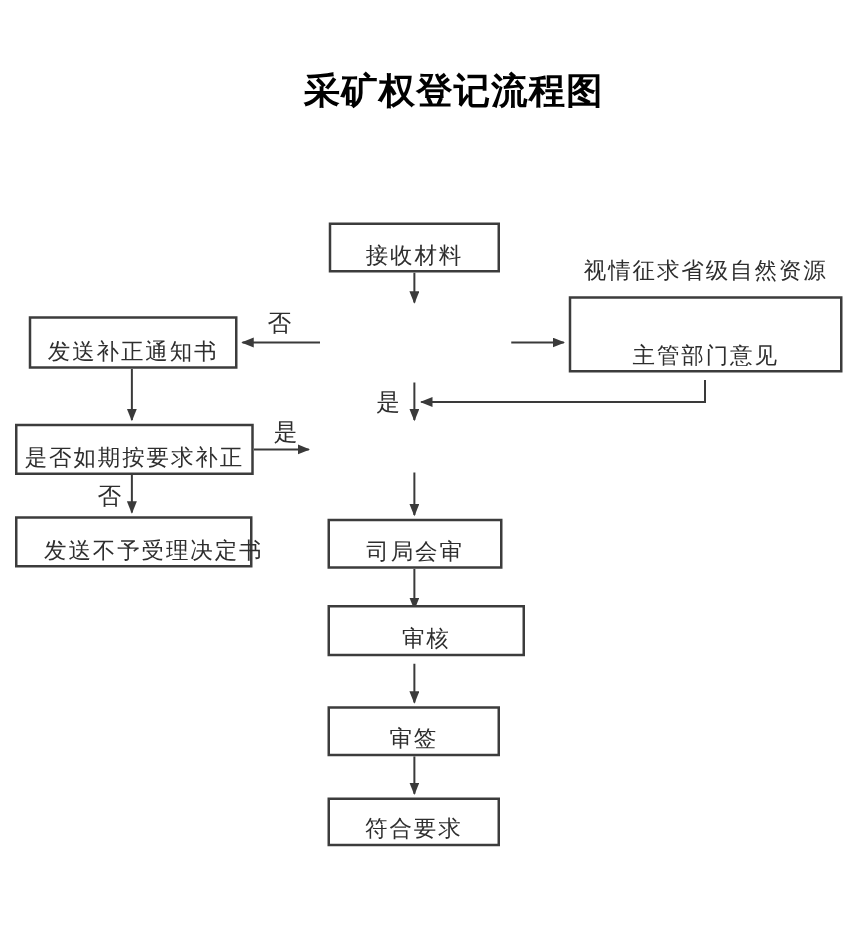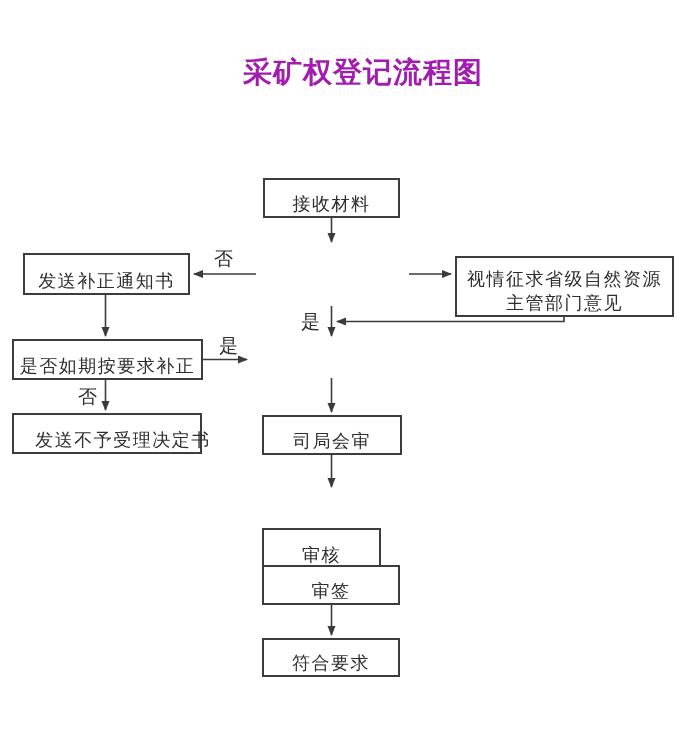--- a/index.html
+++ b/index.html
@@ -17,21 +17,21 @@
     color:var(--text);
   }
   #title{
     position:absolute;
     left:243px;top:53px;
     font-family:"Liberation Sans","DejaVu Sans",sans-serif;
     font-weight:700;
     font-size:29px;
     letter-spacing:1px;
     white-space:nowrap;
-    color:#a21caf;
+    color:#000000;
   }
   .node{
     position:absolute;
     box-sizing:border-box;
     background:#fff;
     border:2px solid var(--border);
     display:flex;
     flex-direction:column;
     align-items:center;
     justify-content:flex-end;
@@ -52,27 +52,27 @@
     pointer-events:none;
   }
   #svg-edges line,#svg-edges polyline{
     stroke:var(--line);
     stroke-width:1.6;
     fill:none;
   }
   
   #n-receive {left:263px;top:178px;width:137px;height:40px;}
   #n-check   {left:256px;top:245px;width:153px;height:61px;}
-  #n-consult {left:455px;top:256px;width:219px;height:61px;}
+  #n-consult {left:455px;top:237px;width:219px;height:61px;gap:44px;}
   #n-corr    {left:23px; top:253px;width:167px;height:42px;font-family:Liberation Serif, serif;}
   #n-ontime  {left:12px; top:339px;width:191px;height:41px;}
   #n-reject  {left:12px; top:413px;width:190px;height:41px;padding-left:32px;}
   #n-accept  {left:251px;top:339px;width:162px;height:39px;}
   #n-joint   {left:262px;top:415px;width:140px;height:40px;}
-  #n-review  {left:262px;top:484px;width:119px;height:41px;margin-top:44px;}
+  #n-review  {left:262px;top:484px;width:158px;height:41px;}
   #n-sign    {left:262px;top:565px;width:138px;height:40px;}
   #n-deliver {left:262px;top:638px;width:138px;height:39px;}
   
   #lbl-check-no   {left:214px;top:246px;}
   #lbl-check-yes  {left:301px;top:309px;}
   #lbl-ontime-yes {left:219px;top:333px;}
   #lbl-ontime-no  {left:78px; top:384px;}
 </style>
 </head>
 <body>

